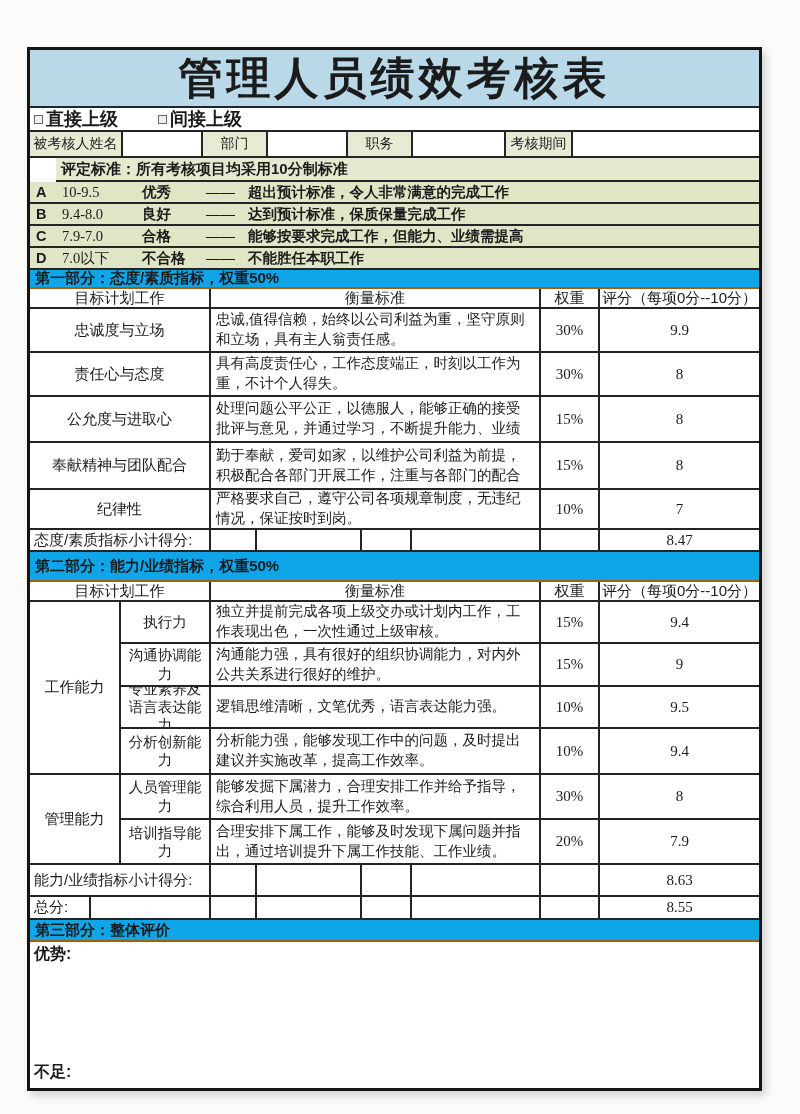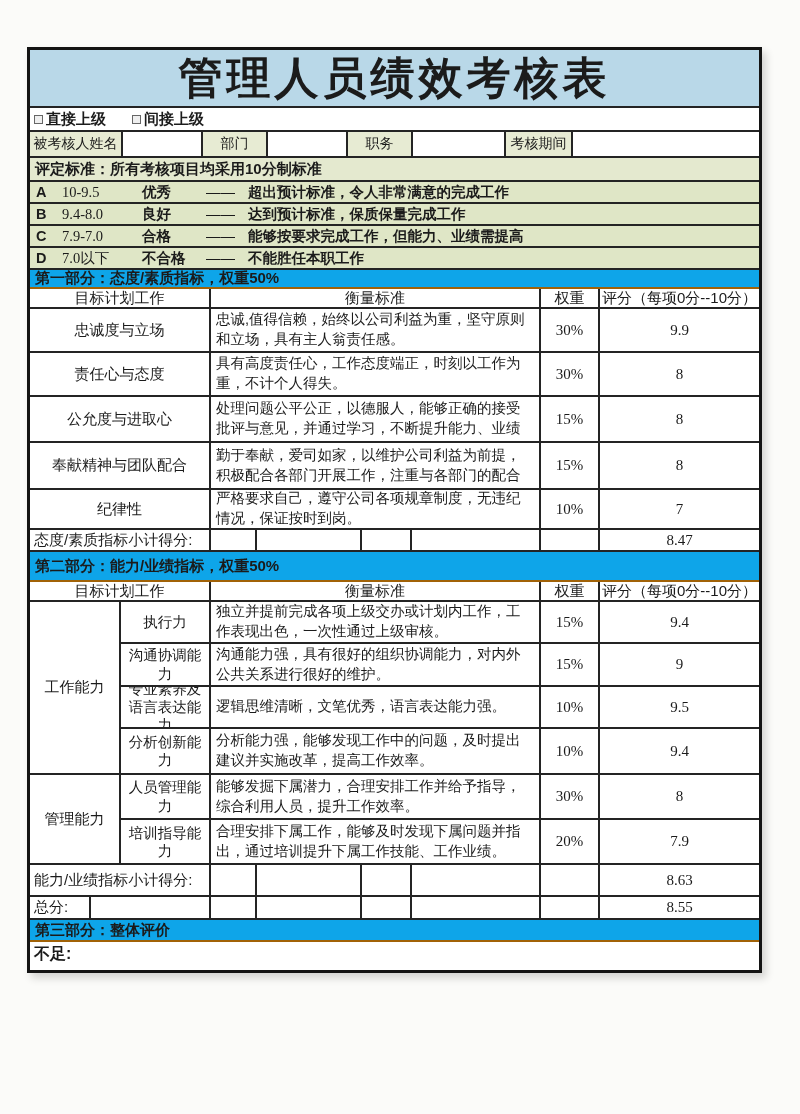--- a/index.html
+++ b/index.html
@@ -7,28 +7,28 @@
   .sheet { position: absolute; left: 27px; top: 47px; width: 735px; border: 3px solid #141414; background: #fff; box-shadow: 4px 5px 8px rgba(0,0,0,0.16); }
   .row { display: flex; width: 729px; border-bottom: 2px solid #242424; align-items: stretch; }
   .row:last-child { border-bottom: none; }
   .cell { display: flex; align-items: center; justify-content: center; border-right: 2px solid #242424; overflow: hidden; }
   .cell.last { border-right: none; }
   .left { justify-content: flex-start; text-align: left; }
   .num { font-family: "Liberation Serif", serif; font-size: 15px; }
 
   .title-row { height: 58px; background: #b9d8e8; display: flex; align-items: center; justify-content: center;
                font-size: 44px; font-weight: 900; letter-spacing: 4px; border-bottom: 2px solid #242424; }
-  .cb-row { height: 24px; display: flex; align-items: center; gap: 26px; padding-left: 4px; border-bottom: 2px solid #242424; font-size: 15px; font-weight: bold; }
+  .cb-row { height: 24px; display: flex; align-items: center; gap: 40px; padding-left: 4px; border-bottom: 2px solid #242424; font-size: 18px; font-weight: bold; }
   .cb-item { display: flex; align-items: center; gap: 3px; }
   .cb-box { width: 9px; height: 9px; border: 1.5px solid #666; background: #efefef; display: inline-block; }
 
   .info-row { height: 26px; font-size: 14px; }
   .lbl { background: #e7ebd3; font-weight: normal; }
 
-  .std-row { height: 24px; background: #e4e9cf; font-size: 15px; font-weight: bold; padding-left: 5px; display: flex; align-items: center; border-bottom: 2px solid #242424; }
+  .std-row { height: 24px; background: #e4e9cf; font-size: 15px; font-weight: bold; padding-left: 5px; display: flex; align-items: center; border-bottom: 2px solid #242424; margin-left: 26px; }
   .lvl-row { height: 22px; background: #dfe6c6; font-size: 14.5px; font-weight: bold; display: flex; align-items: center; border-bottom: 2px solid #242424; padding-left: 6px; }
   .lvl-letter { width: 26px; }
   .lvl-range { width: 80px; font-family: "Liberation Serif", serif; font-weight: normal; }
   .lvl-grade { width: 64px; }
   .lvl-dash { width: 42px; font-weight: normal; }
 
   .part-row { background: #0ea5e9; font-size: 15px; font-weight: bold; padding-left: 5px; display: flex; align-items: center; border-bottom: 2px solid #a16207; }
   .head-row .cell { font-size: 15px; }
 
   .ind-name { width: 181px; font-size: 15px; }
@@ -228,17 +228,20 @@
     <div class="cell" style="width:46px"></div>
     <div class="cell" style="width:105px"></div>
     <div class="cell" style="width:50px"></div>
     <div class="cell" style="width:129px"></div>
     <div class="cell" style="width:59px"></div>
     <div class="cell score num last">8.55</div>
   </div>
 
   <div class="part-row" style="height:22px">第三部分：整体评价</div>
 
+  <div class="row eval-area" style="height:118px; border-bottom:none">
+    <span>优势:</span>
+  </div>
   <div class="row eval-area" style="height:28px">
     <span>不足:</span>
   </div>
 
 </div>
 
 </body></html>

